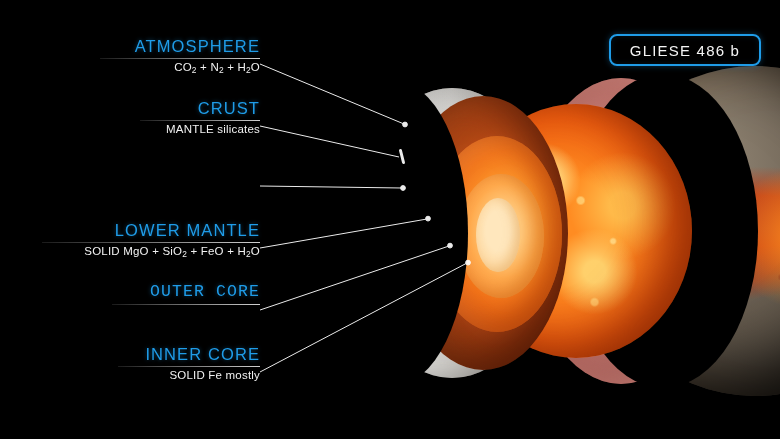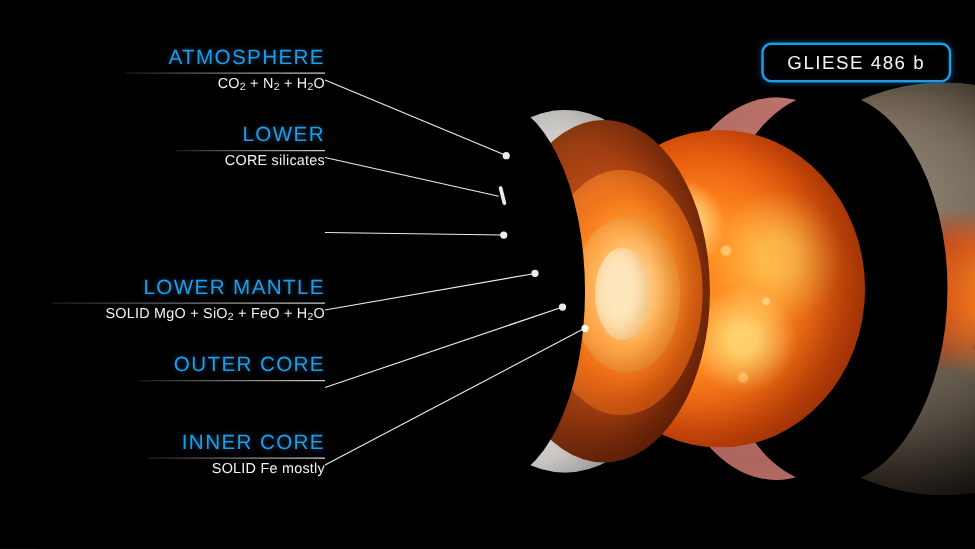--- a/index.html
+++ b/index.html
@@ -215,33 +215,33 @@
 
   <div class="labels">
 
     <div class="lblgrp" style="left:0;top:38px;width:232px;">
       <div class="lbl-title">ATMOSPHERE</div>
       <div class="lbl-rule" style="width:160px;"></div>
       <div class="lbl-sub">CO<sub>2</sub> + N<sub>2</sub> + H<sub>2</sub>O</div>
     </div>
 
     <div class="lblgrp" style="left:0;top:100px;width:232px;">
-      <div class="lbl-title">LOWER</div>
+      <div class="lbl-title">CRUST</div>
       <div class="lbl-rule" style="width:120px;"></div>
-      <div class="lbl-sub">CORE silicates</div>
+      <div class="lbl-sub">MANTLE silicates</div>
     </div>
 
 
     <div class="lblgrp" style="left:0;top:222px;width:232px;text-align:right;">
       <div class="lbl-title">LOWER MANTLE</div>
       <div class="lbl-rule" style="width:218px;"></div>
       <div class="lbl-sub">SOLID MgO + SiO<sub>2</sub> + FeO + H<sub>2</sub>O</div>
     </div>
 
-    <div class="lblgrp" style="left:0;top:284px;width:232px;">
+    <div class="lblgrp" style="left:0;top:284px;width:232px;font-family:Liberation Mono, monospace;">
       <div class="lbl-title">OUTER CORE</div>
       <div class="lbl-rule" style="width:148px;"></div>
     </div>
 
     <div class="lblgrp" style="left:0;top:346px;width:232px;">
       <div class="lbl-title">INNER CORE</div>
       <div class="lbl-rule" style="width:142px;"></div>
       <div class="lbl-sub">SOLID Fe mostly</div>
     </div>
   </div>

